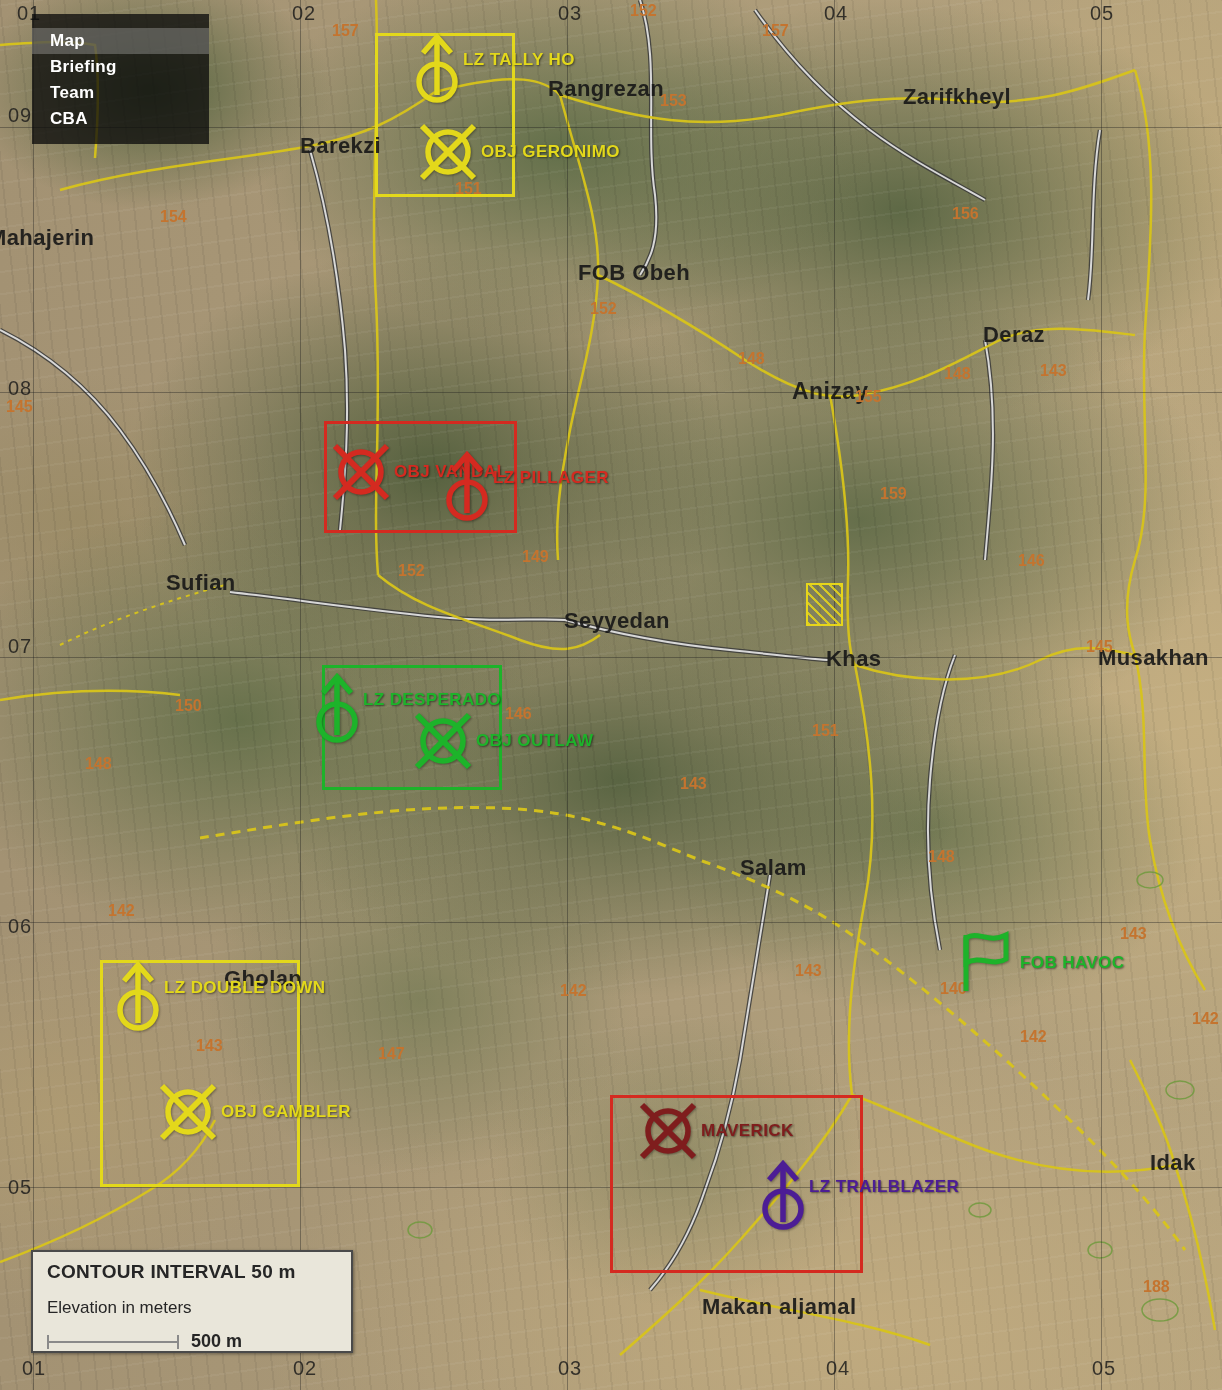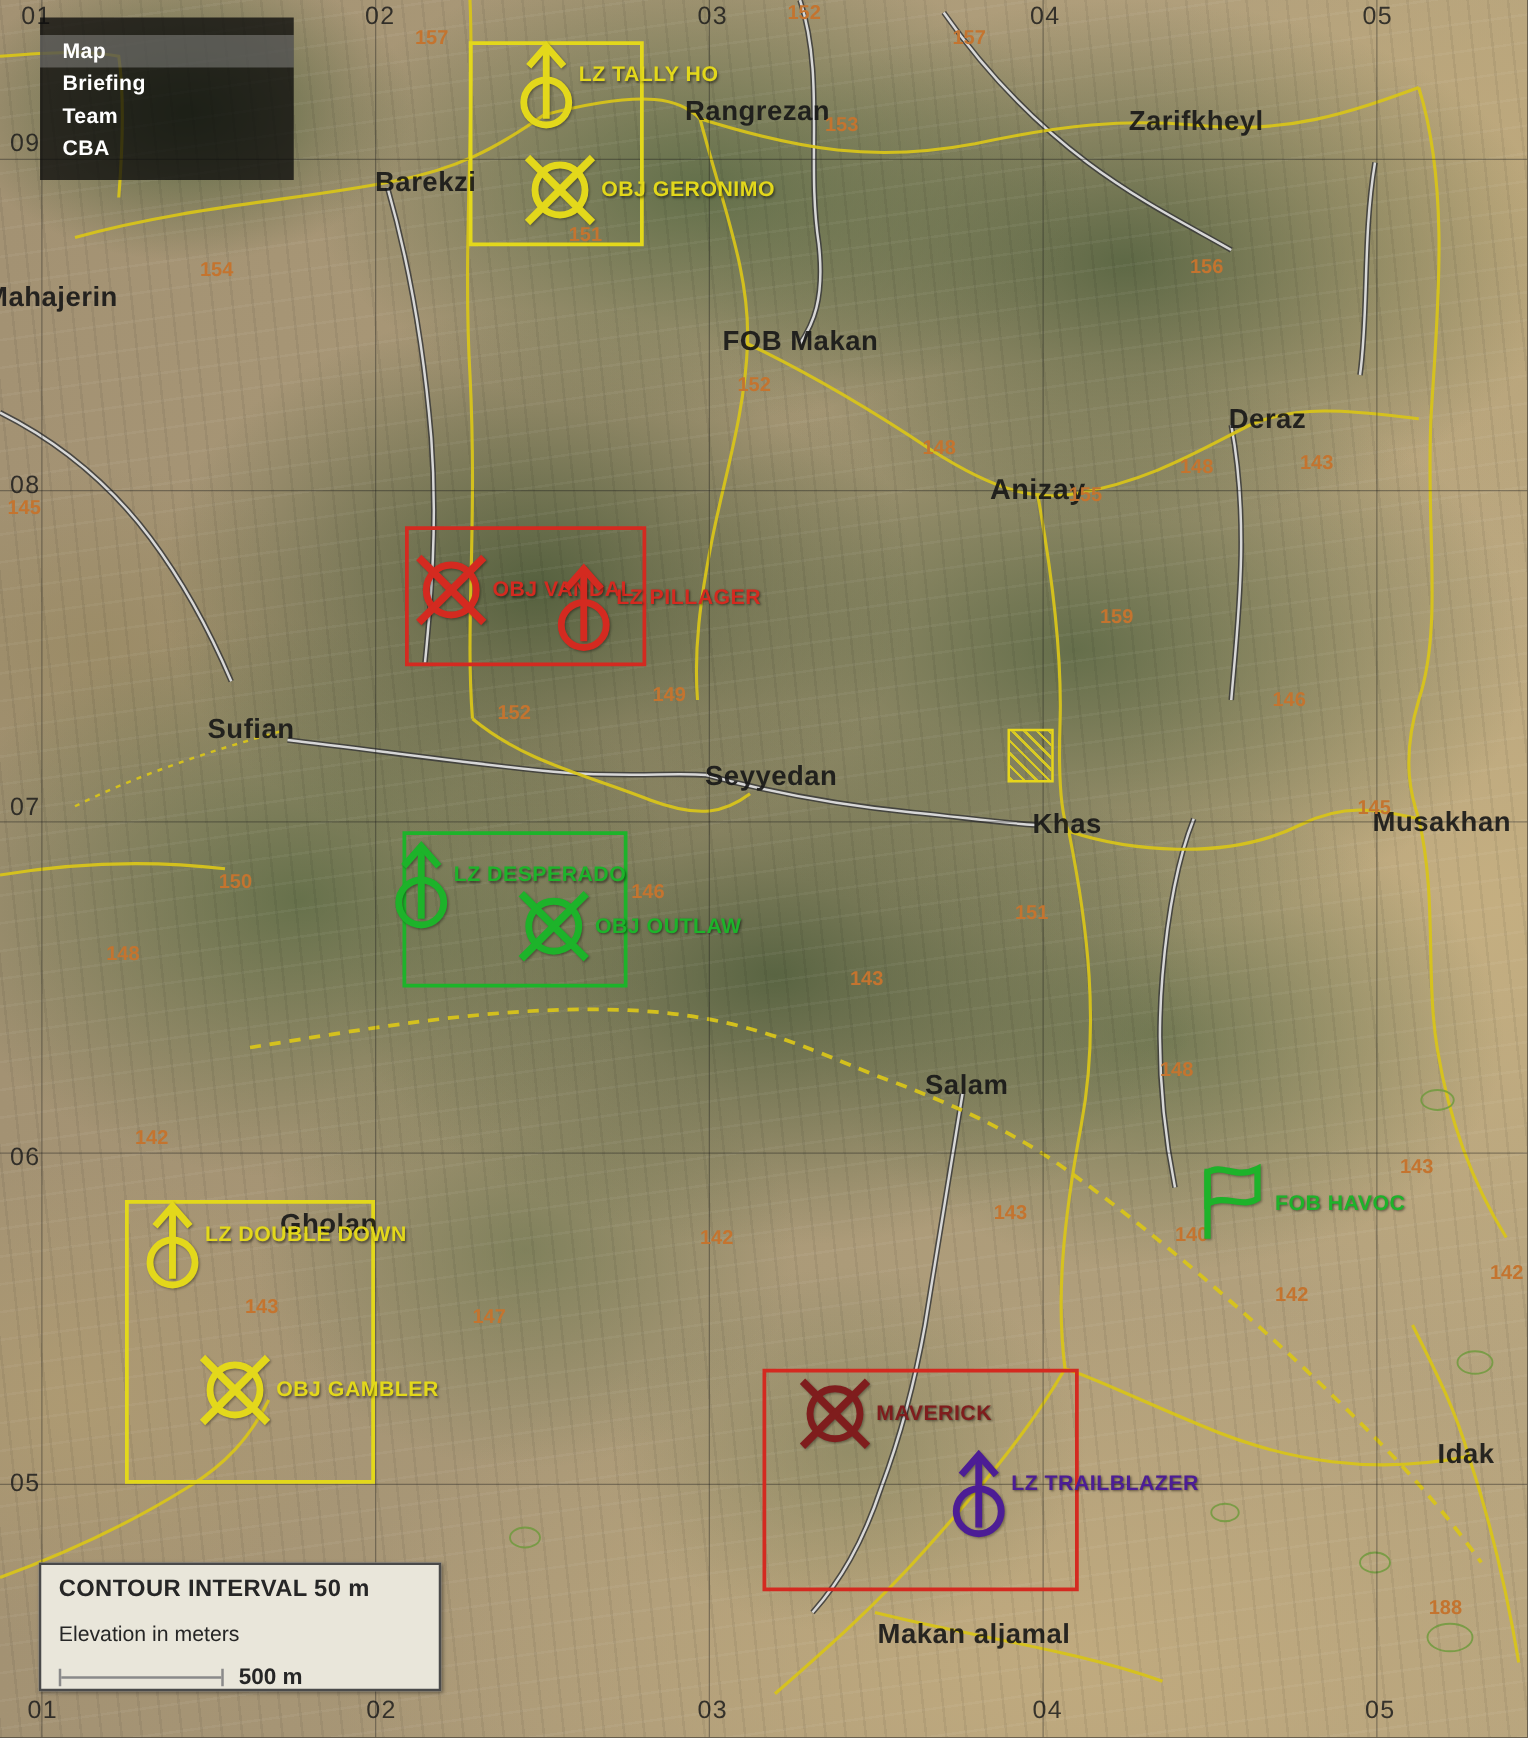--- a/index.html
+++ b/index.html
@@ -30,21 +30,21 @@
   .gridline.v{width:1px;top:0;bottom:0}
   .gridline.h{height:1px;left:0;right:0}
   .grid-label{position:absolute;font-size:20px;font-weight:normal;color:rgba(24,24,24,.82);letter-spacing:1px;white-space:nowrap}
   .zone{position:absolute;border:3px solid}
   .marker{position:absolute}
   .marker svg{display:block;filter:drop-shadow(1px 1px 1px rgba(0,0,0,.35))}
   .marker-label{position:absolute;white-space:nowrap;font-size:17px;font-weight:bold;letter-spacing:.4px;text-shadow:1px 1px 2px rgba(0,0,0,.5)}
   .place{position:absolute;font-size:22px;font-weight:bold;color:rgba(22,22,22,.9);white-space:nowrap;letter-spacing:.4px}
   .place.lg{font-size:23px}
   .elev{position:absolute;font-size:16px;font-weight:bold;color:#c4742f;white-space:nowrap}
-  .menu{position:absolute;left:32px;top:14px;width:203px;background:rgba(10,10,10,.76);padding:14px 0 12px;color:#fff}
+  .menu{position:absolute;left:32px;top:14px;width:177px;background:rgba(10,10,10,.76);padding:14px 0 12px;color:#fff}
   .menu-item{font-size:17px;font-weight:600;padding:3px 0 3px 18px;cursor:pointer;letter-spacing:.3px}
   .menu-item.active{background:rgba(255,255,255,.24)}
   .legend{position:absolute;left:31px;top:1250px;width:322px;height:103px;background:#e9e6da;border:2px solid #4a4a4a;padding:9px 14px;color:#262626;box-shadow:1px 1px 3px rgba(0,0,0,.4)}
   .legend-title{font-size:19px;font-weight:bold;letter-spacing:.3px}
   .legend-sub{font-size:17px;margin-top:15px}
   .scale-row{display:flex;align-items:center;margin-top:13px}
   .scale-bar{width:132px;height:14px;border-left:2px solid #8a8a8a;border-right:2px solid #8a8a8a;position:relative}
   .scale-bar::before{content:"";position:absolute;left:0;right:0;top:6px;height:2px;background:#8a8a8a}
   .scale-label{font-size:18px;font-weight:bold;margin-left:12px}
   .compound{position:absolute;border:2px solid #e7d61a;background:repeating-linear-gradient(45deg,rgba(231,214,26,.85) 0 2px,transparent 2px 7px)}
@@ -148,21 +148,21 @@
       <div class="zone" style="left: 322px; top: 665px; width: 180px; height: 125px; border-color: rgb(29, 179, 42);"></div>
       <div class="zone" style="left: 100px; top: 960px; width: 200px; height: 227px; border-color: rgb(227, 216, 27);"></div>
       <div class="zone" style="left: 610px; top: 1095px; width: 253px; height: 178px; border-color: rgb(212, 42, 32);"></div>
       <div class="compound" style="left: 806px; top: 583px; width: 37px; height: 43px;"></div>
     </div>
   <div id="labels-layer">
       <div class="place" style="left: -12px; top: 225px;">Mahajerin</div>
       <div class="place" style="left: 300px; top: 133px;">Barekzi</div>
       <div class="place" style="left: 548px; top: 76px;">Rangrezan</div>
       <div class="place" style="left: 903px; top: 84px;">Zarifkheyl</div>
-      <div class="place" style="left: 578px; top: 260px;">FOB Makan</div>
+      <div class="place" style="left: 578px; top: 260px;">FOB Obeh</div>
       <div class="place lg" style="left: 792px; top: 378px;">Anizay</div>
       <div class="place" style="left: 983px; top: 322px;">Deraz</div>
       <div class="place" style="left: 166px; top: 570px;">Sufian</div>
       <div class="place" style="left: 564px; top: 608px;">Seyyedan</div>
       <div class="place" style="left: 826px; top: 646px;">Khas</div>
       <div class="place" style="left: 1098px; top: 645px;">Musakhan</div>
       <div class="place" style="left: 740px; top: 855px;">Salam</div>
       <div class="place" style="left: 224px; top: 966px;">Gholan</div>
       <div class="place" style="left: 1150px; top: 1150px;">Idak</div>
       <div class="place" style="left: 702px; top: 1294px;">Makan aljamal</div>

